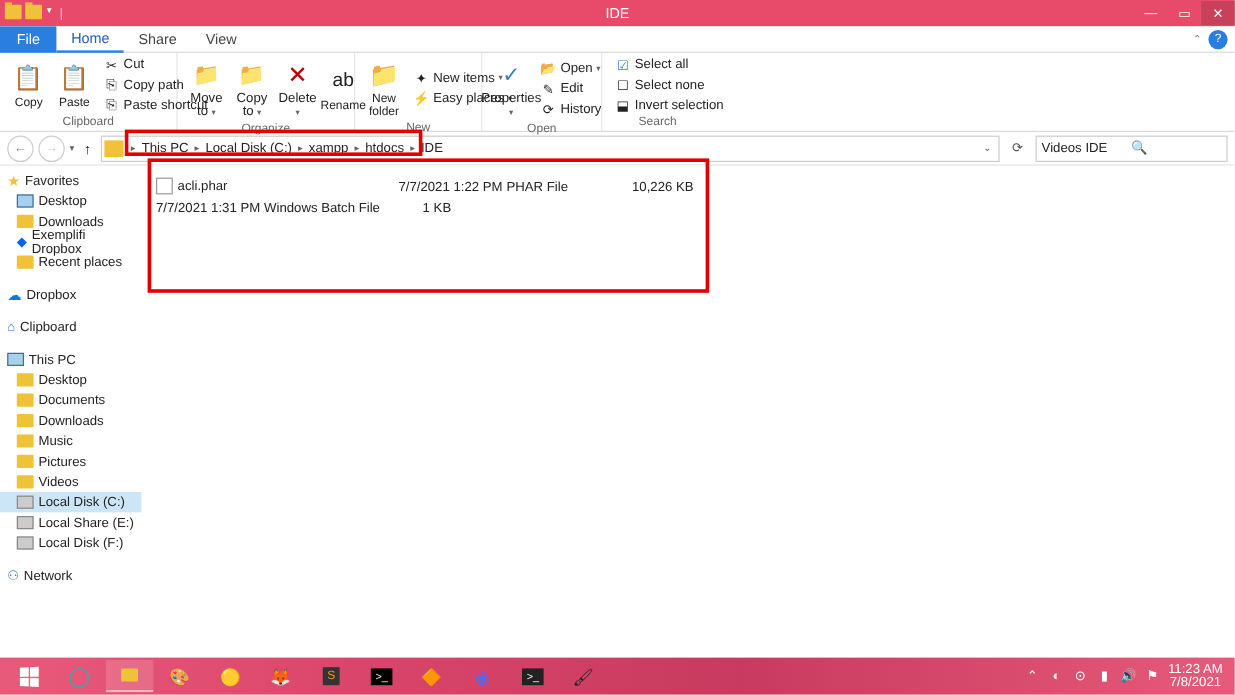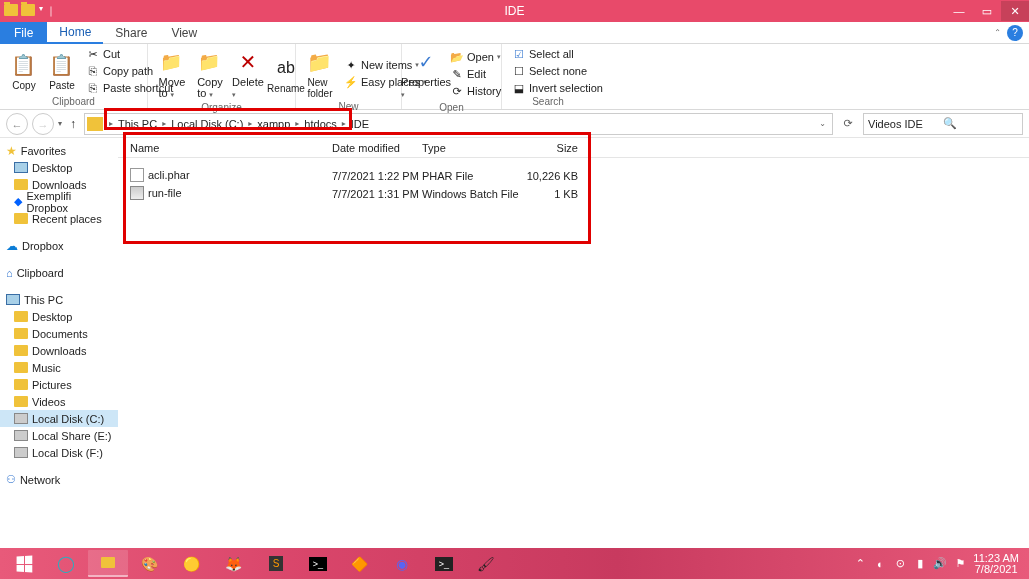--- a/index.html
+++ b/index.html
@@ -17,21 +17,21 @@
 .tab{height:22px;padding:0 12px;display:flex;align-items:center;font-size:12px;color:#444}
 .tab.active{border-bottom:2px solid #2a7ee0;color:#1a5fb4}
 .tab-help{position:absolute;right:6px;width:16px;height:16px;border-radius:50%;background:#2a7ee0;color:#fff;display:flex;align-items:center;justify-content:center;font-size:10px}
 .tab-down{position:absolute;right:28px;font-size:8px;color:#666}
 .ribbon{height:66px;background:#fff;border-bottom:1px solid #d9d9d9;display:flex}
 .ribbon-group{border-right:1px solid #e5e5e5;padding:2px 6px;display:flex;flex-direction:column;height:100%}
 .ribbon-group-content{flex:1;display:flex;align-items:center;gap:2px}
 .ribbon-group-label{text-align:center;font-size:10px;color:#666;padding-bottom:2px}
 .big-btn{display:flex;flex-direction:column;align-items:center;gap:1px;padding:2px 4px;min-width:36px}
 .big-btn-icon{width:28px;height:28px;display:flex;align-items:center;justify-content:center}
-.big-btn-label{font-size:10px;line-height:11px}
+.big-btn-label{font-size:10px;text-align:center;line-height:11px}
 .small-row{display:flex;flex-direction:column;gap:1px}
 .small-btn{display:flex;align-items:center;gap:3px;padding:1px 4px;font-size:10px;white-space:nowrap}
 .small-icon{width:14px;height:14px;display:inline-flex;align-items:center;justify-content:center}
 .caret{font-size:7px;color:#666}
 .addr-row{height:28px;display:flex;align-items:center;padding:2px 6px;gap:4px;border-bottom:1px solid #e5e5e5}
 .nav-btn{width:22px;height:22px;border-radius:50%;border:1px solid #ccc;display:flex;align-items:center;justify-content:center;color:#888;font-size:11px}
 .addr-bar{flex:1;height:22px;border:1px solid #ccc;display:flex;align-items:center;padding:0 2px;background:#fff}
 .addr-folder{width:16px;height:14px;background:#f0c23a;margin-right:4px}
 .crumb{padding:0 3px;font-size:11px}
 .crumb-sep{font-size:8px;color:#666;padding:0 2px}
@@ -339,41 +339,31 @@
         <span>Local Disk (F:)</span>
       </div>
     <div class="sep"></div>
     <div class="sidebar-item header">
         <span style="color:#3a7ad0">⚇</span>
         <span>Network</span>
       </div>
   </div>
 
   <div class="main">
-    <div class="col-headers">
-      <div class="col-name">Name</div>
-      <div class="col-date">Date modified</div>
-      <div class="col-type">Type</div>
-      <div class="col-size">Size</div>
-    </div>
     <div style="height:6px"></div>
     <div class="file-row">
       <div class="col-name">
           <span class="file-icon"></span>
           <span>acli.phar</span>
         </div>
       <div class="col-date">7/7/2021 1:22 PM</div>
       <div class="col-type">PHAR File</div>
       <div class="col-size">10,226 KB</div>
     </div>
     <div class="file-row">
-      <div class="col-name">
-          <span class="batch-icon"></span>
-          <span>run-file</span>
-        </div>
       <div class="col-date">7/7/2021 1:31 PM</div>
       <div class="col-type">Windows Batch File</div>
       <div class="col-size">1 KB</div>
     </div>
   </div>
 </div>
 
 <div class="status">
   <span>2 items</span>
   <div class="status-icons">

